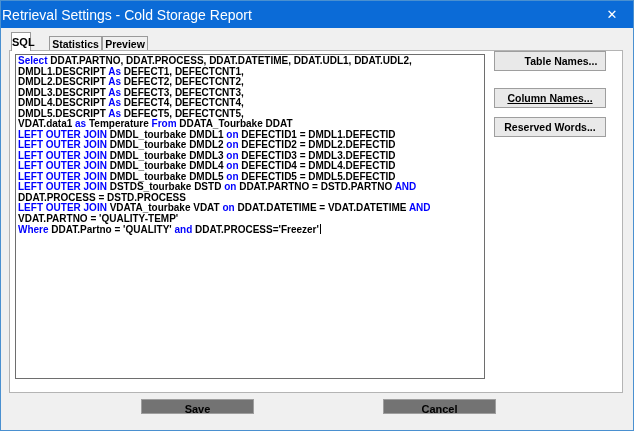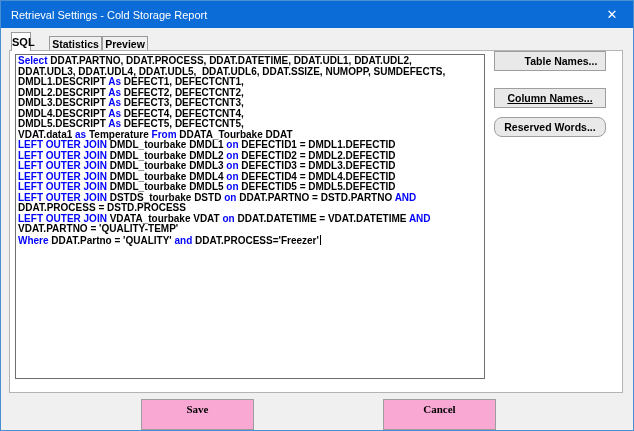--- a/index.html
+++ b/index.html
@@ -5,21 +5,21 @@
   html,body{margin:0;padding:0;background:#ffffff;font-family:"Liberation Sans",sans-serif;}
   .window{
     position:relative;width:634px;height:431px;background:#f0f0f0;
     border:1px solid #4a90d0;box-sizing:border-box;overflow:hidden;
   }
   .titlebar{
     position:absolute;left:0;top:0;right:0;height:27px;
     display:flex;align-items:center;background:#0b6bd7;
   }
   .titlebar .title{
-    color:#ffffff;font-size:11px;padding-left:10px;flex:1;
+    color:#ffffff;font-size:14px;padding-left:1px;flex:1;
     white-space:nowrap;overflow:hidden;
   }
   .titlebar .close{
     color:#ffffff;font-size:13px;width:42px;text-align:center;line-height:27px;
   }
   .tab{
     position:absolute;box-sizing:border-box;font-weight:bold;
     text-align:center;color:#000;background:#f0f0f0;
     border:1px solid #9a9a9a;border-bottom:none;
   }
@@ -46,26 +46,26 @@
     vertical-align:-1px;margin-left:1px;
   }
   .side-btn{
     position:absolute;left:484px;width:112px;height:20px;
     background:#e9e9e9;border:1px solid #9e9e9e;box-sizing:border-box;
     font-weight:bold;font-size:10.5px;line-height:18px;text-align:center;color:#000;
     font-family:"Liberation Sans",sans-serif;
   }
   .sb0{top:0;padding-left:22px;}
   .sb1{top:37px;text-decoration:underline;}
-  .sb2{top:66px;border-radius:8px;}
+  .sb2{top:66px;}
   .footer-btn{
-    position:absolute;top:398px;width:113px;height:31px;
-    background:#f9a8d4;border:1px solid #9e9e9e;box-sizing:border-box;
+    position:absolute;top:398px;width:113px;height:15px;
+    background:#737373;border:1px solid #9e9e9e;box-sizing:border-box;
     font-weight:bold;font-size:11px;line-height:19px;text-align:center;color:#000;
-    font-family:Liberation Serif, serif;
+    font-family:Liberation Sans, sans-serif;
   }
   .save{left:140px;}
   .cancel{left:382px;}
 </style>
 </head>
 <body>
 
 <div class="window" style="border-color: rgb(74, 144, 208);">
 
   <div class="titlebar" style="background: rgb(11, 107, 215);">
@@ -73,21 +73,20 @@
     <div class="close">✕</div>
   </div>
 
   <div class="tab active">SQL</div>
   <div class="tab inactive t1">Statistics</div>
   <div class="tab inactive t2">Preview</div>
 
   <div class="panel">
     <div class="sql-editor">
         <div class="sql-line"><span style="color: rgb(0, 0, 255);">Select</span><span style="color: rgb(0, 0, 0);"> DDAT.PARTNO, DDAT.PROCESS, DDAT.DATETIME, DDAT.UDL1, DDAT.UDL2,</span></div>
-        <div class="sql-line"><span style="color: rgb(0, 0, 0);">DDAT.UDL3, DDAT.UDL4, DDAT.UDL5,  DDAT.UDL6, DDAT.SSIZE, NUMOPP, SUMDEFECTS,</span></div>
         <div class="sql-line"><span style="color: rgb(0, 0, 0);">DMDL1.DESCRIPT </span><span style="color: rgb(0, 0, 255);">As</span><span style="color: rgb(0, 0, 0);"> DEFECT1, DEFECTCNT1,</span></div>
         <div class="sql-line"><span style="color: rgb(0, 0, 0);">DMDL2.DESCRIPT </span><span style="color: rgb(0, 0, 255);">As</span><span style="color: rgb(0, 0, 0);"> DEFECT2, DEFECTCNT2,</span></div>
         <div class="sql-line"><span style="color: rgb(0, 0, 0);">DMDL3.DESCRIPT </span><span style="color: rgb(0, 0, 255);">As</span><span style="color: rgb(0, 0, 0);"> DEFECT3, DEFECTCNT3,</span></div>
         <div class="sql-line"><span style="color: rgb(0, 0, 0);">DMDL4.DESCRIPT </span><span style="color: rgb(0, 0, 255);">As</span><span style="color: rgb(0, 0, 0);"> DEFECT4, DEFECTCNT4,</span></div>
         <div class="sql-line"><span style="color: rgb(0, 0, 0);">DMDL5.DESCRIPT </span><span style="color: rgb(0, 0, 255);">As</span><span style="color: rgb(0, 0, 0);"> DEFECT5, DEFECTCNT5,</span></div>
         <div class="sql-line"><span style="color: rgb(0, 0, 0); margin-top: 44px;">VDAT.data1 </span><span style="color: rgb(0, 0, 255);">as</span><span style="color: rgb(0, 0, 0);"> Temperature </span><span style="color: rgb(0, 0, 255);">From</span><span style="color: rgb(0, 0, 0);"> DDATA_Tourbake DDAT</span></div>
         <div class="sql-line"><span style="color: rgb(0, 0, 255);">LEFT OUTER JOIN</span><span style="color: rgb(0, 0, 0);"> DMDL_tourbake DMDL1 </span><span style="color: rgb(0, 0, 255);">on</span><span style="color: rgb(0, 0, 0);"> DEFECTID1 = DMDL1.DEFECTID</span></div>
         <div class="sql-line"><span style="color: rgb(0, 0, 255);">LEFT OUTER JOIN</span><span style="color: rgb(0, 0, 0);"> DMDL_tourbake DMDL2 </span><span style="color: rgb(0, 0, 255);">on</span><span style="color: rgb(0, 0, 0);"> DEFECTID2 = DMDL2.DEFECTID</span></div>
         <div class="sql-line"><span style="color: rgb(0, 0, 255);">LEFT OUTER JOIN</span><span style="color: rgb(0, 0, 0);"> DMDL_tourbake DMDL3 </span><span style="color: rgb(0, 0, 255);">on</span><span style="color: rgb(0, 0, 0);"> DEFECTID3 = DMDL3.DEFECTID</span></div>
         <div class="sql-line"><span style="color: rgb(0, 0, 255);">LEFT OUTER JOIN</span><span style="color: rgb(0, 0, 0);"> DMDL_tourbake DMDL4 </span><span style="color: rgb(0, 0, 255);">on</span><span style="color: rgb(0, 0, 0);"> DEFECTID4 = DMDL4.DEFECTID</span></div>

